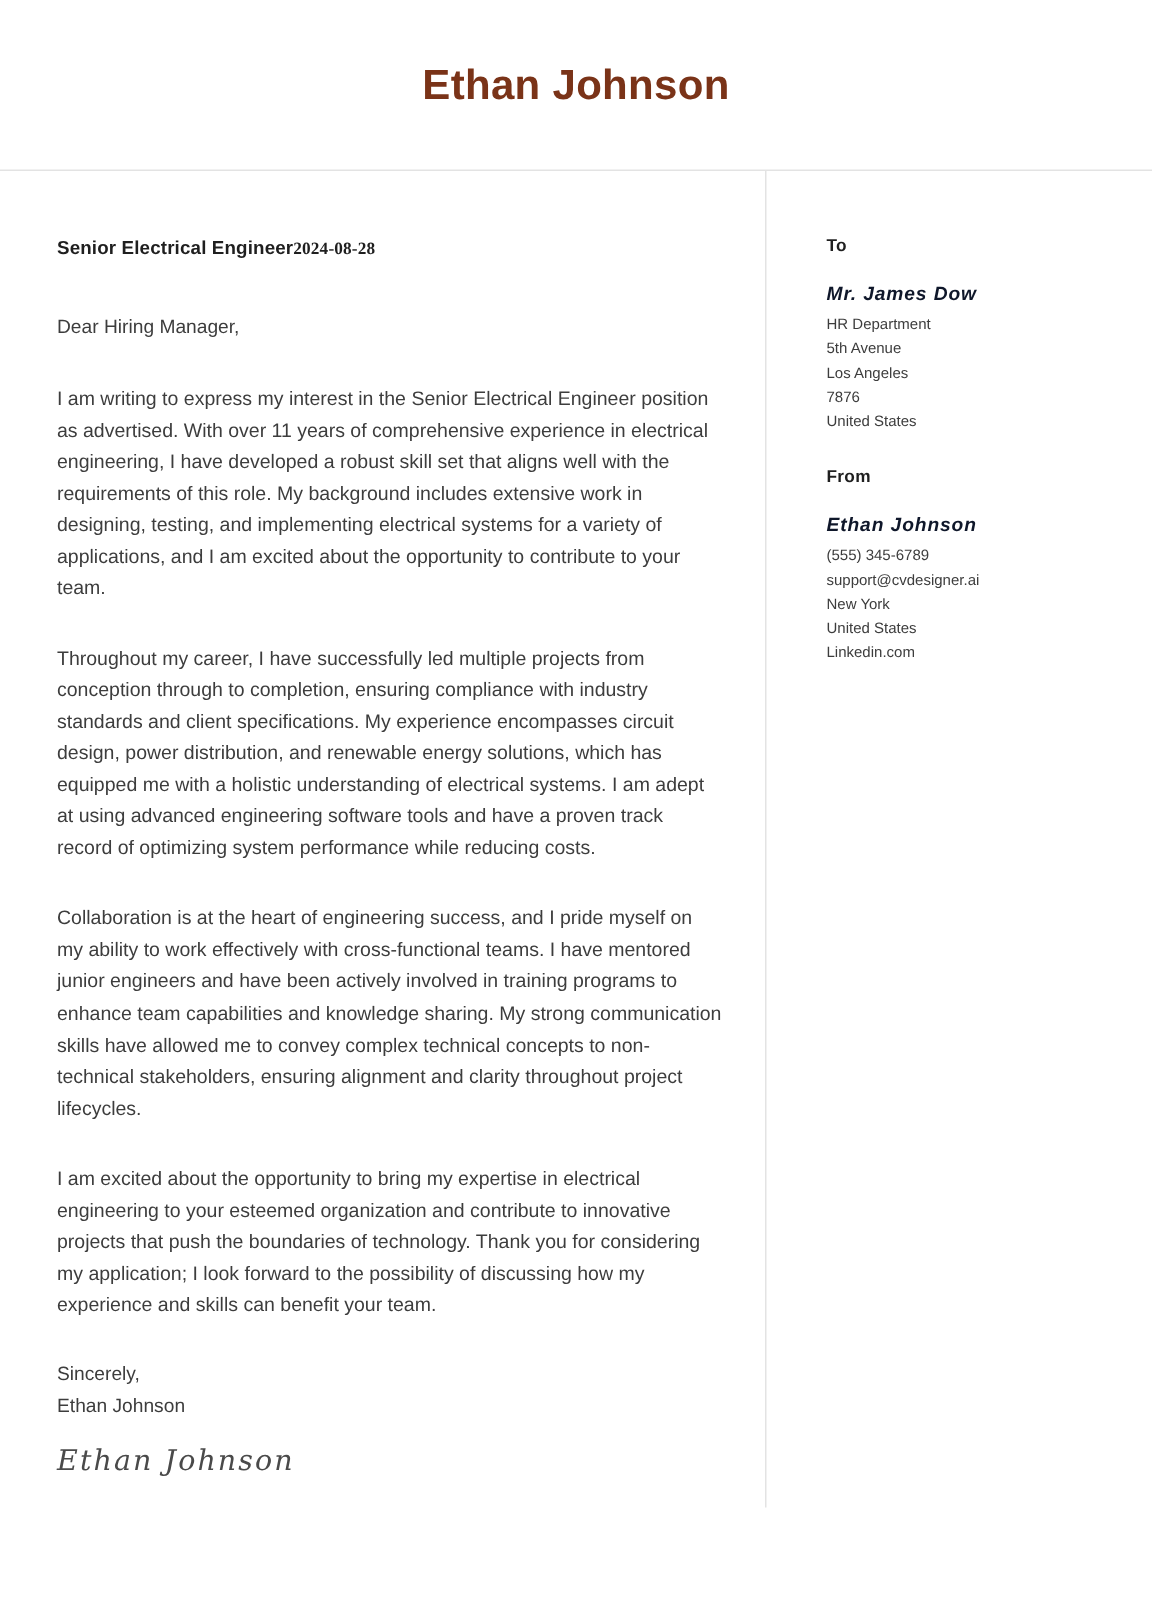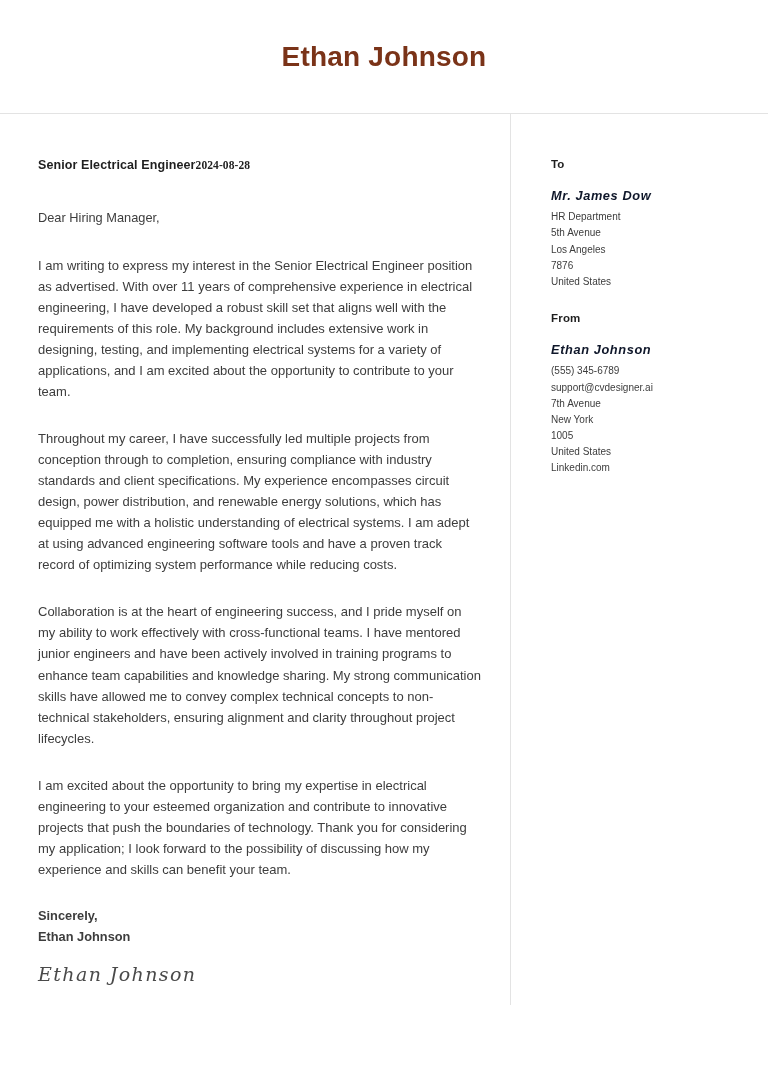--- a/index.html
+++ b/index.html
@@ -93,21 +93,21 @@
     line-height: 1.62;
     margin: 0 0 26px 0;
     text-align: left;
   }
   .closing-block {
     font-size: 12.8px;
     color: #3d3d3d;
     line-height: 1.62;
     margin-top: 6px;
   }
-  .closing-line { display: block; font-weight: bold; }
+  .closing-line { display: block; }
 
   .signature {
     margin-top: 16px;
     font-family: "DejaVu Serif", serif;
     font-style: italic;
     font-size: 19px;
     color: #4a4a4a;
     letter-spacing: 1.4px;
     line-height: 1.2;
   }
@@ -180,21 +180,19 @@
       <div class="side-line">Los Angeles</div>
       <div class="side-line">7876</div>
       <div class="side-line">United States</div>
     </div>
 
     <div class="side-block side-block-from">
       <div class="side-label">From</div>
       <div class="side-name">Ethan Johnson</div>
       <div class="side-line">(555) 345-6789</div>
       <div class="side-line">support@cvdesigner.ai</div>
-      <div class="side-line">7th Avenue</div>
       <div class="side-line">New York</div>
-      <div class="side-line">1005</div>
       <div class="side-line">United States</div>
       <div class="side-line">Linkedin.com</div>
     </div>
 
   </div>
 </div>
 
 </body></html>

